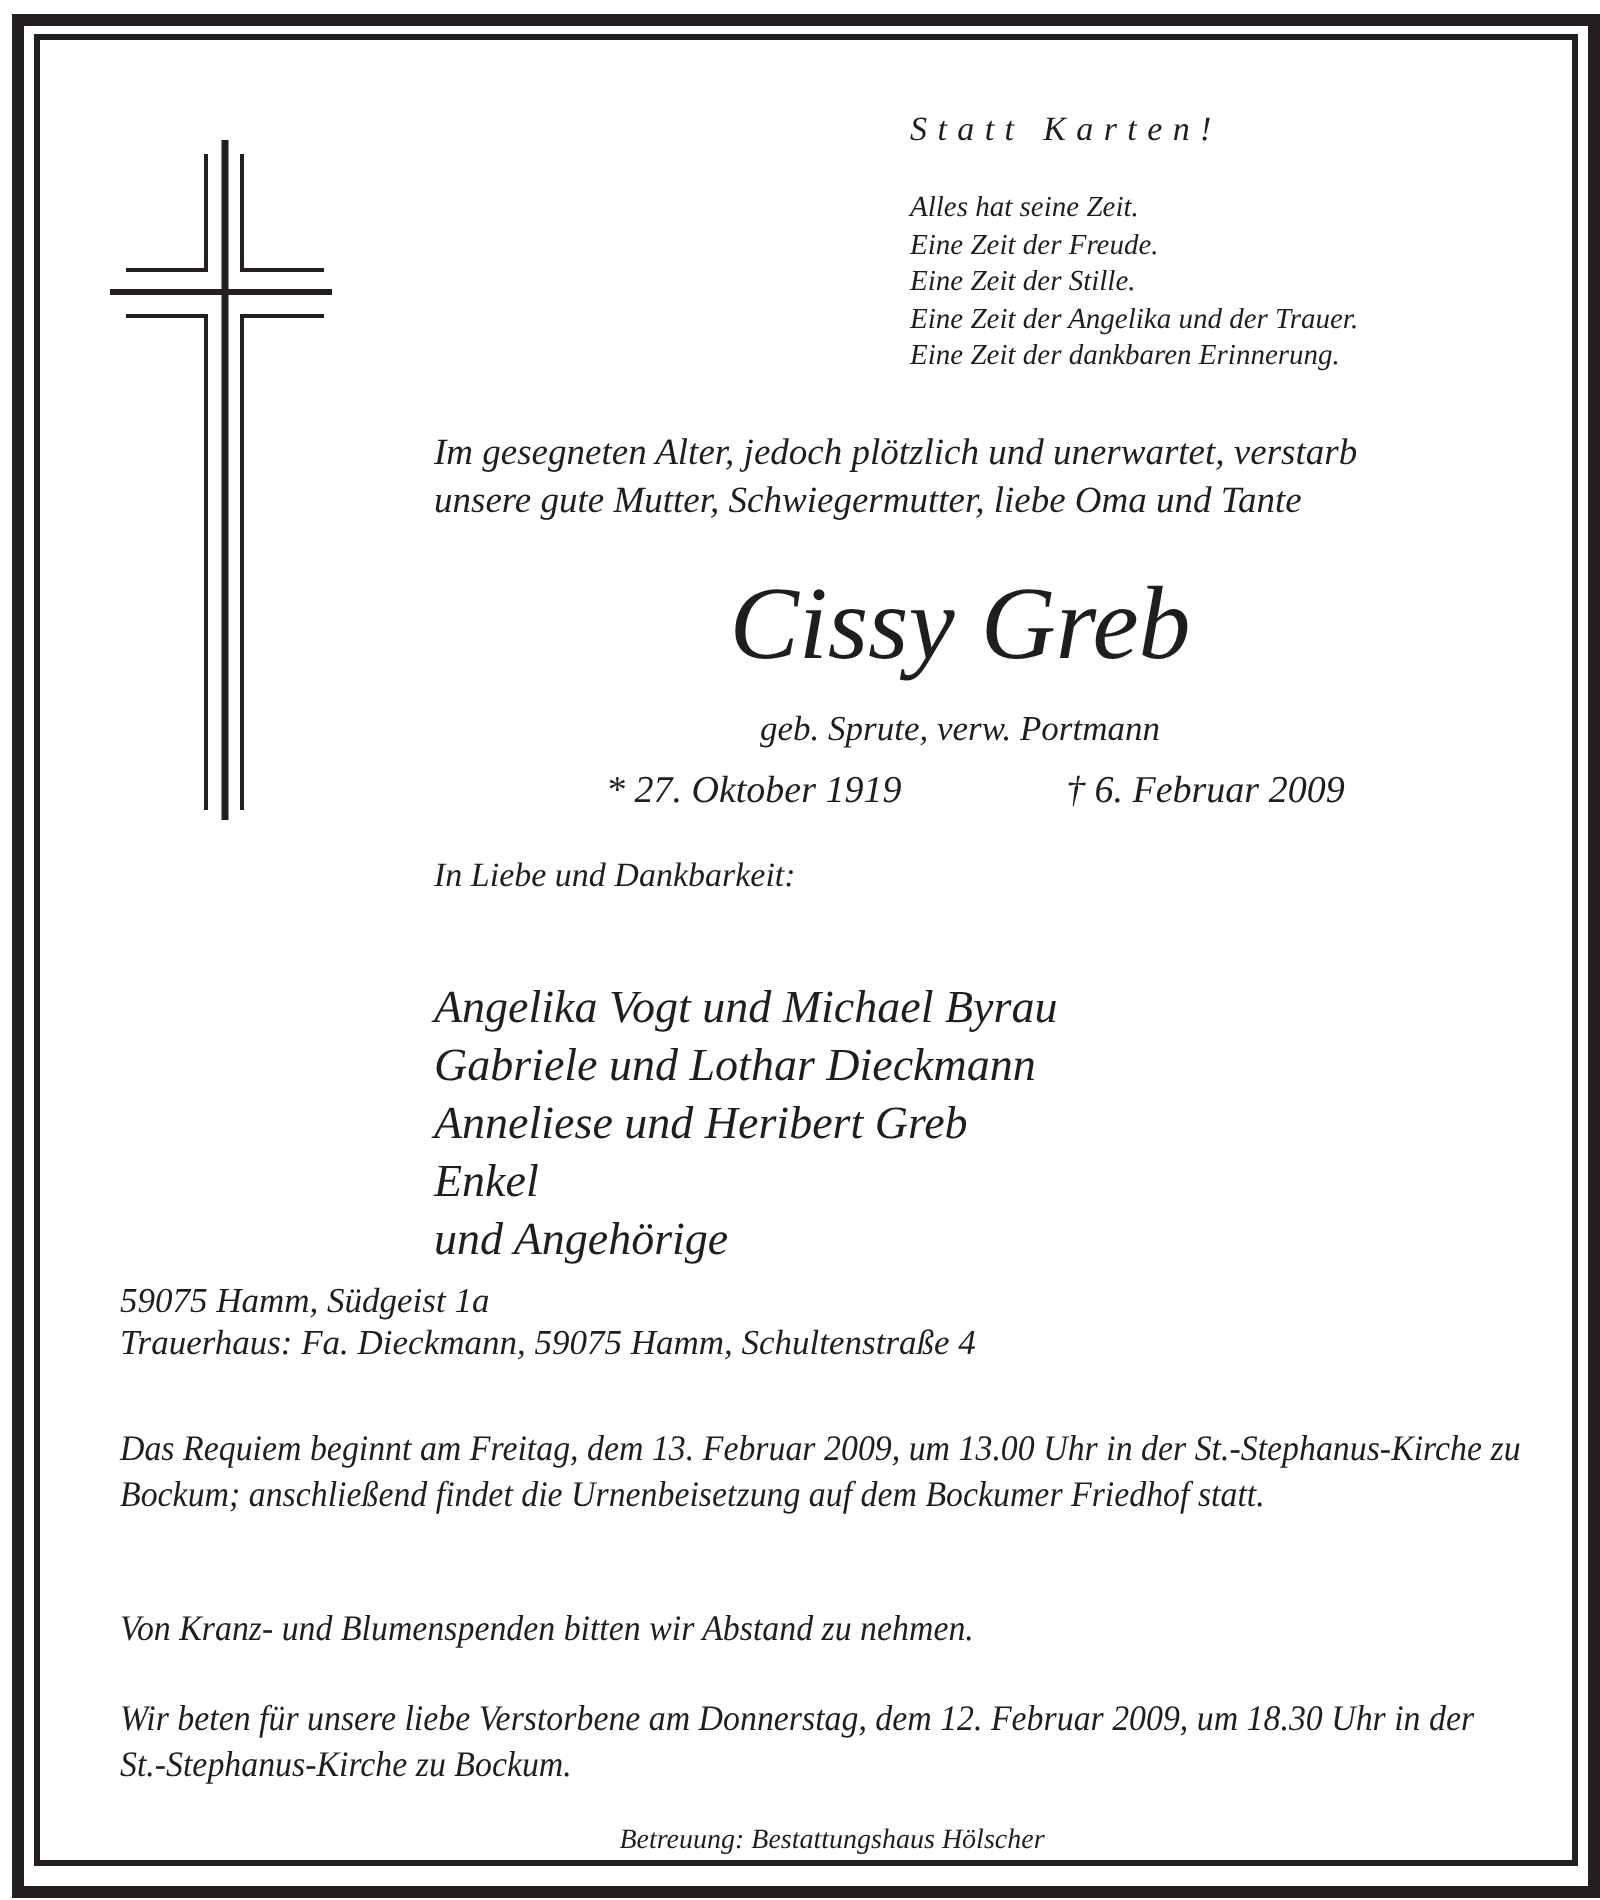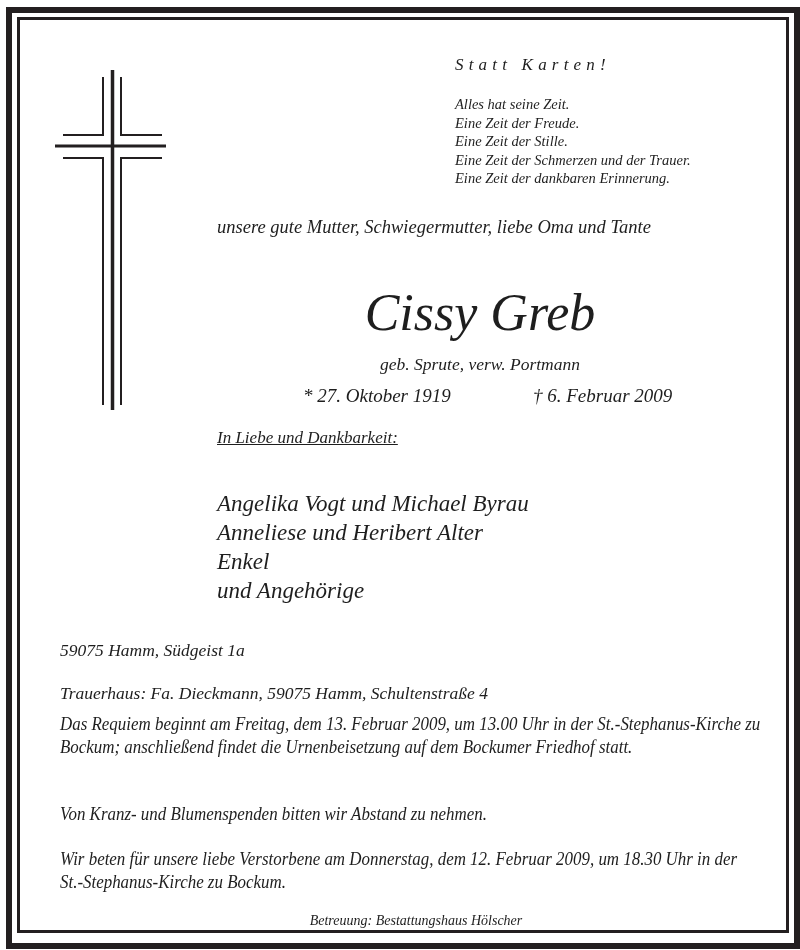--- a/index.html
+++ b/index.html
@@ -11,25 +11,25 @@
                  border:3px solid #231f20; }
   .cross { position:absolute; left:0; top:0; }
   .txt { position:absolute; white-space:nowrap; font-style:italic; }
   .heading { left:455px; top:55px; font-size:17px; letter-spacing:5.2px; }
   .poem { left:455px; top:95px; font-size:14.5px; line-height:18.5px; }
   .intro { left:217px; top:215px; font-size:18.5px; line-height:24px; }
   .name { left:0; width:960px; text-align:center; top:283px; font-size:52px; line-height:60px; }
   .maiden { left:0; width:960px; text-align:center; top:354px; font-size:17.5px; }
   .dates { left:303px; top:385px; font-size:19px; }
   .dates .death { position:absolute; left:202px; top:0;margin-left:28px; }
-  .thanks-label { left:217px; top:428px; font-size:17px;text-decoration:underline; }
+  .thanks-label { left:217px; top:428px; font-size:17px; }
   .mourners { left:217px; top:455px; font-size:23px; line-height:29px;margin-top:34px; }
   .address { left:60px; font-size:17.5px; }
   .addr1 { top:640px; }
-  .addr2 { top:683px;font-style:italic; }
+  .addr2 { top:661px;font-style:italic; }
   .para { left:60px; font-size:18px; line-height:22.5px; width:700px; white-space:normal;
           transform:scaleX(0.94); transform-origin:left top; }
   .p1 { top:713px; width:745px; text-align:justify; }
   .p2 { top:803px; }
   .p3 { top:848px; width:745px; }
   .footer { left:16px; width:800px; text-align:center; top:913px; font-size:14px; }
 </style>
 </head>
 <body>
 
@@ -46,41 +46,43 @@
     <polyline points="162,158 121,158 121,405" stroke-width="2"></polyline>
   </g>
 </svg>
 
 <div class="txt heading">Statt Karten!</div>
 
 <div class="txt poem">
   <div>Alles hat seine Zeit.</div>
   <div>Eine Zeit der Freude.</div>
   <div>Eine Zeit der Stille.</div>
-  <div>Eine Zeit der Schmerzen und der Trauer.</div>
+  <div>Eine Zeit der Angelika und der Trauer.</div>
   <div>Eine Zeit der dankbaren Erinnerung.</div>
 </div>
 
 <div class="txt intro">
+  <div>Im gesegneten Alter, jedoch plötzlich und unerwartet, verstarb</div>
   <div>unsere gute Mutter, Schwiegermutter, liebe Oma und Tante</div>
 </div>
 
 <div class="txt name">Cissy Greb</div>
 <div class="txt maiden">geb. Sprute, verw. Portmann</div>
 
 <div class="txt dates">
   <span>* 27. Oktober 1919</span>
   <span class="death">† 6. Februar 2009</span>
 </div>
 
 <div class="txt thanks-label">In Liebe und Dankbarkeit:</div>
 
 <div class="txt mourners">
   <div>Angelika Vogt und Michael Byrau</div>
-  <div>Anneliese und Heribert Alter</div>
+  <div>Gabriele und Lothar Dieckmann</div>
+  <div>Anneliese und Heribert Greb</div>
   <div>Enkel</div>
   <div>und Angehörige</div>
 </div>
 
 <div class="txt address addr1">59075 Hamm, Südgeist 1a</div>
 <div class="txt address addr2">Trauerhaus: Fa. Dieckmann, 59075 Hamm, Schultenstraße 4</div>
 
 <div class="txt para p1">Das Requiem beginnt am Freitag, dem 13. Februar 2009, um 13.00 Uhr in der St.-Stephanus-Kirche zu Bockum; anschließend findet die Urnenbeisetzung auf dem Bockumer Friedhof statt.</div>
 <div class="txt para p2">Von Kranz- und Blumenspenden bitten wir Abstand zu nehmen.</div>
 <div class="txt para p3">Wir beten für unsere liebe Verstorbene am Donnerstag, dem 12. Februar 2009, um 18.30 Uhr in der St.-Stephanus-Kirche zu Bockum.</div>

